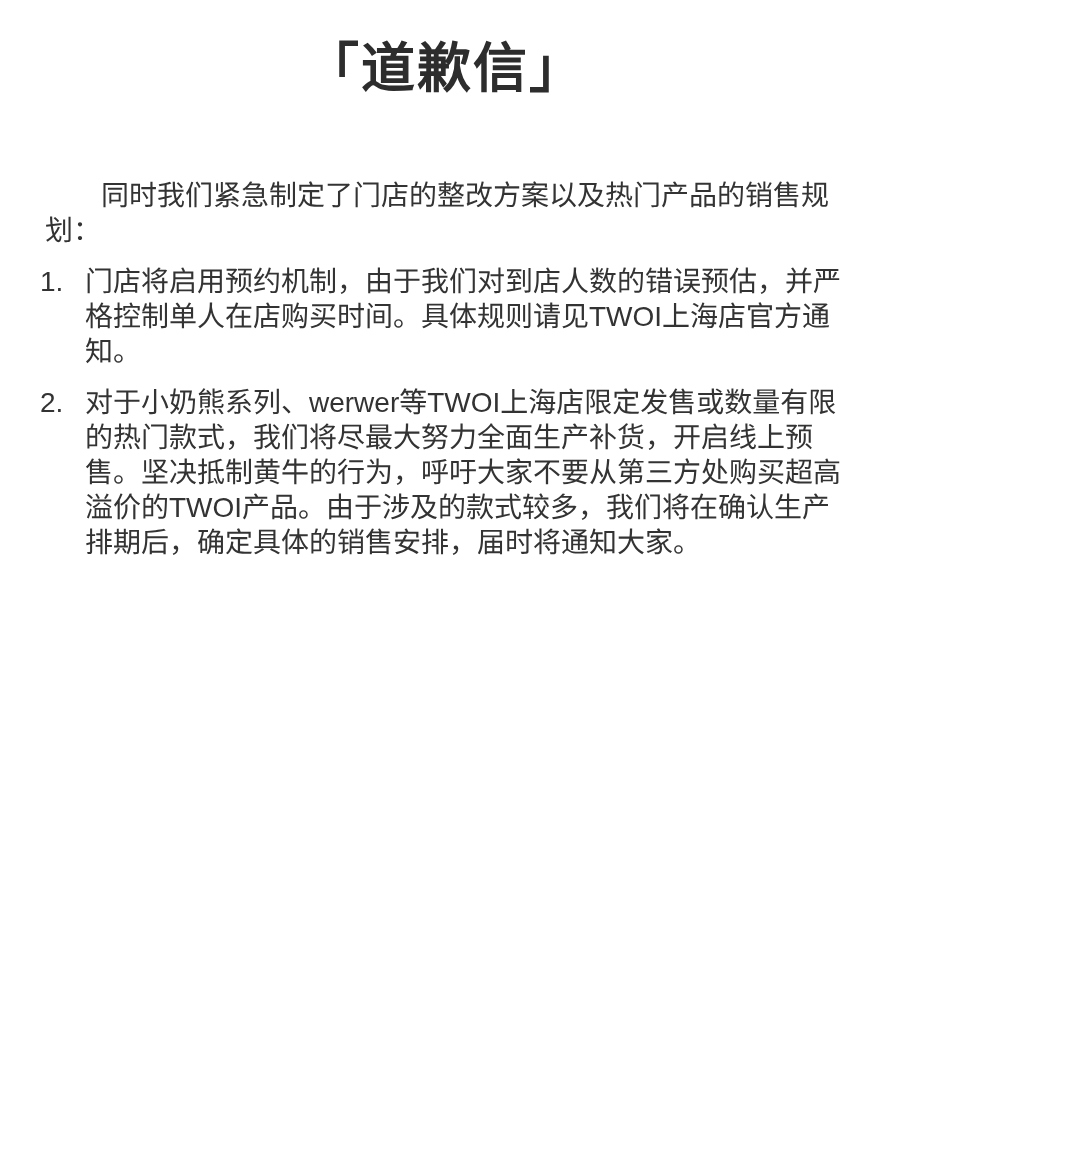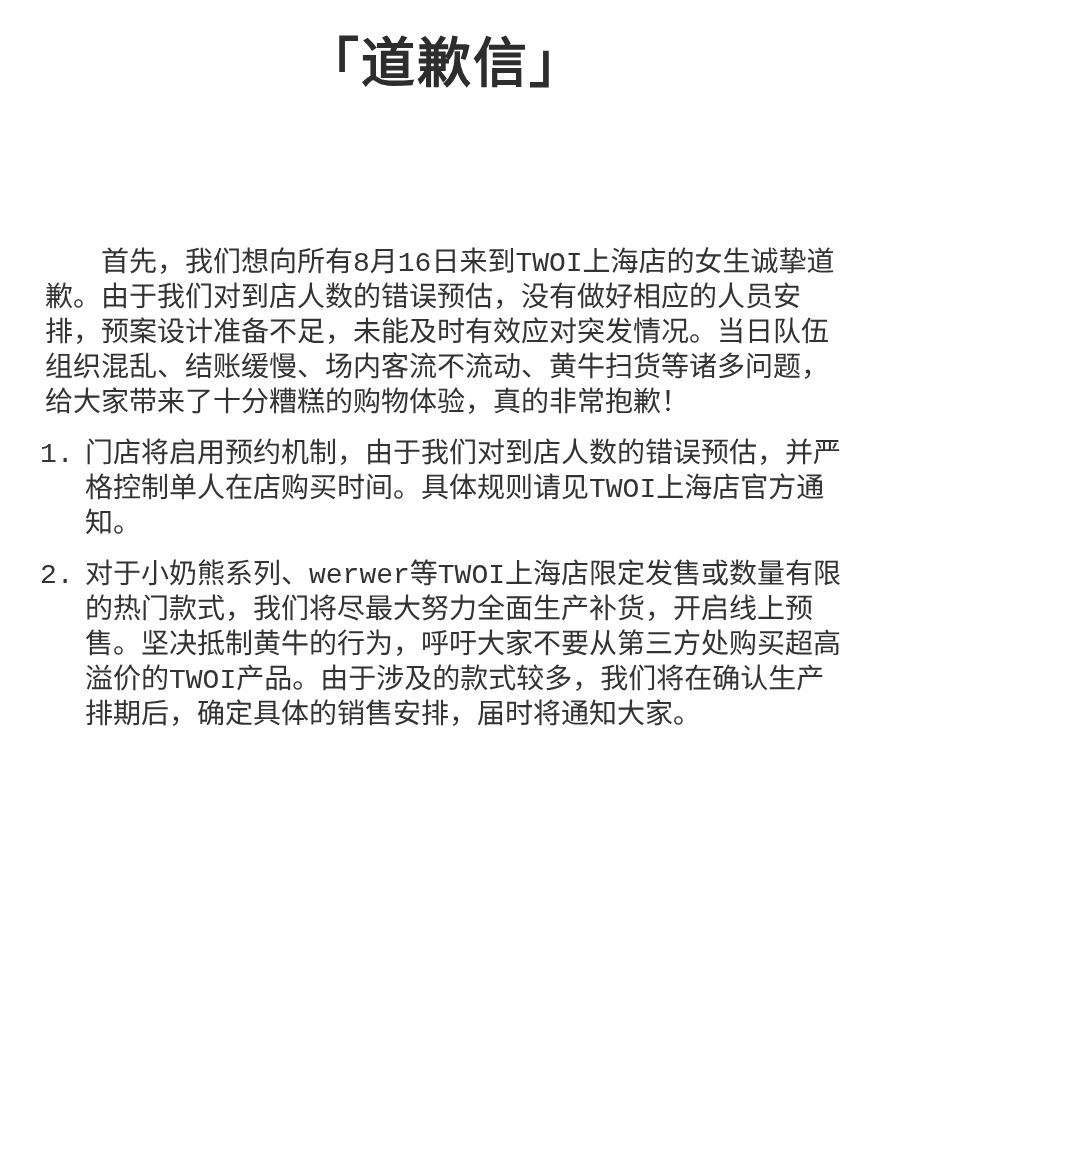--- a/index.html
+++ b/index.html
@@ -6,21 +6,21 @@
     margin: 0;
     padding: 0;
     background: #ffffff;
   }
   .page {
     position: relative;
     width: 940px;
     height: 1175px;
     background: #ffffff;
     overflow: hidden;
-    font-family: Liberation Mono, monospace;
+    font-family: Liberation Sans, sans-serif;
     color: #333333;
     box-sizing: border-box;
     padding: 0 95px 0 45px;
   }
   .edge-line {
     position: absolute;
     top: 0;
     left: 1072px;
     width: 1px;
     height: 100%;
@@ -70,23 +70,23 @@
     line-height: 35px;
   }
 </style>
 </head>
 <body>
 
 <div class="page">
 
   <h1 class="title">「道歉信」</h1>
 
-  <p class="body-text para para-1">首先，我们想向所有8月16日来到TWOI上海店的女生诚挚道歉。由于我们对到店人数的错误预估，没有做好相应的人员安排，预案设计准备不足，未能及时有效应对突发情况。当日队伍组织混乱、结账缓慢、场内客流不流动、黄牛扫货等诸多问题，给大家带来了十分糟糕的购物体验，真的非常抱歉！</p>
 
 
+  <p class="body-text para intro">同时我们紧急制定了门店的整改方案以及热门产品的销售规划：</p>
 
   <div class="list">
 
     <div class="list-item">
       <span class="list-number">1.</span>
       <span class="list-text">门店将启用预约机制，由于我们对到店人数的错误预估，并严格控制单人在店购买时间。具体规则请见TWOI上海店官方通知。</span>
     </div>
 
     <div class="list-item">
       <span class="list-number">2.</span>

